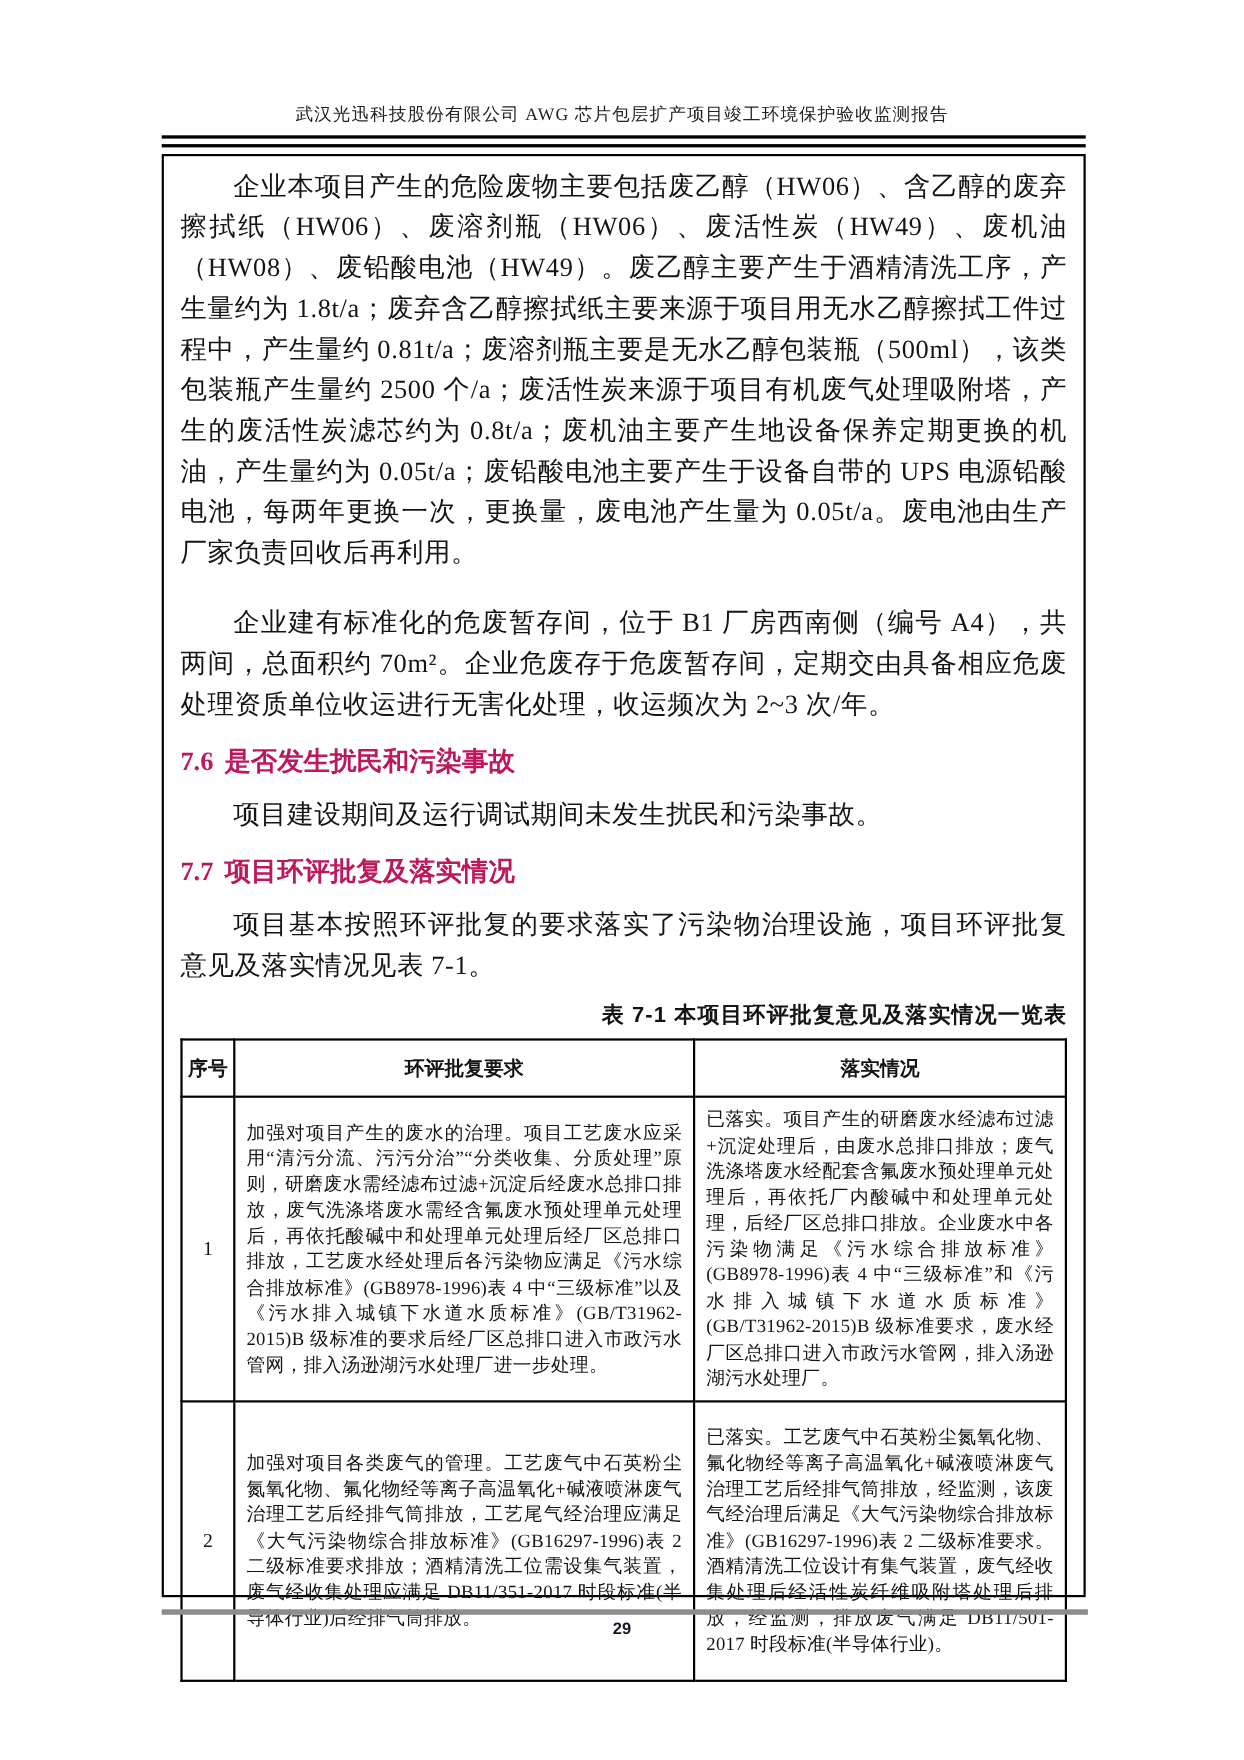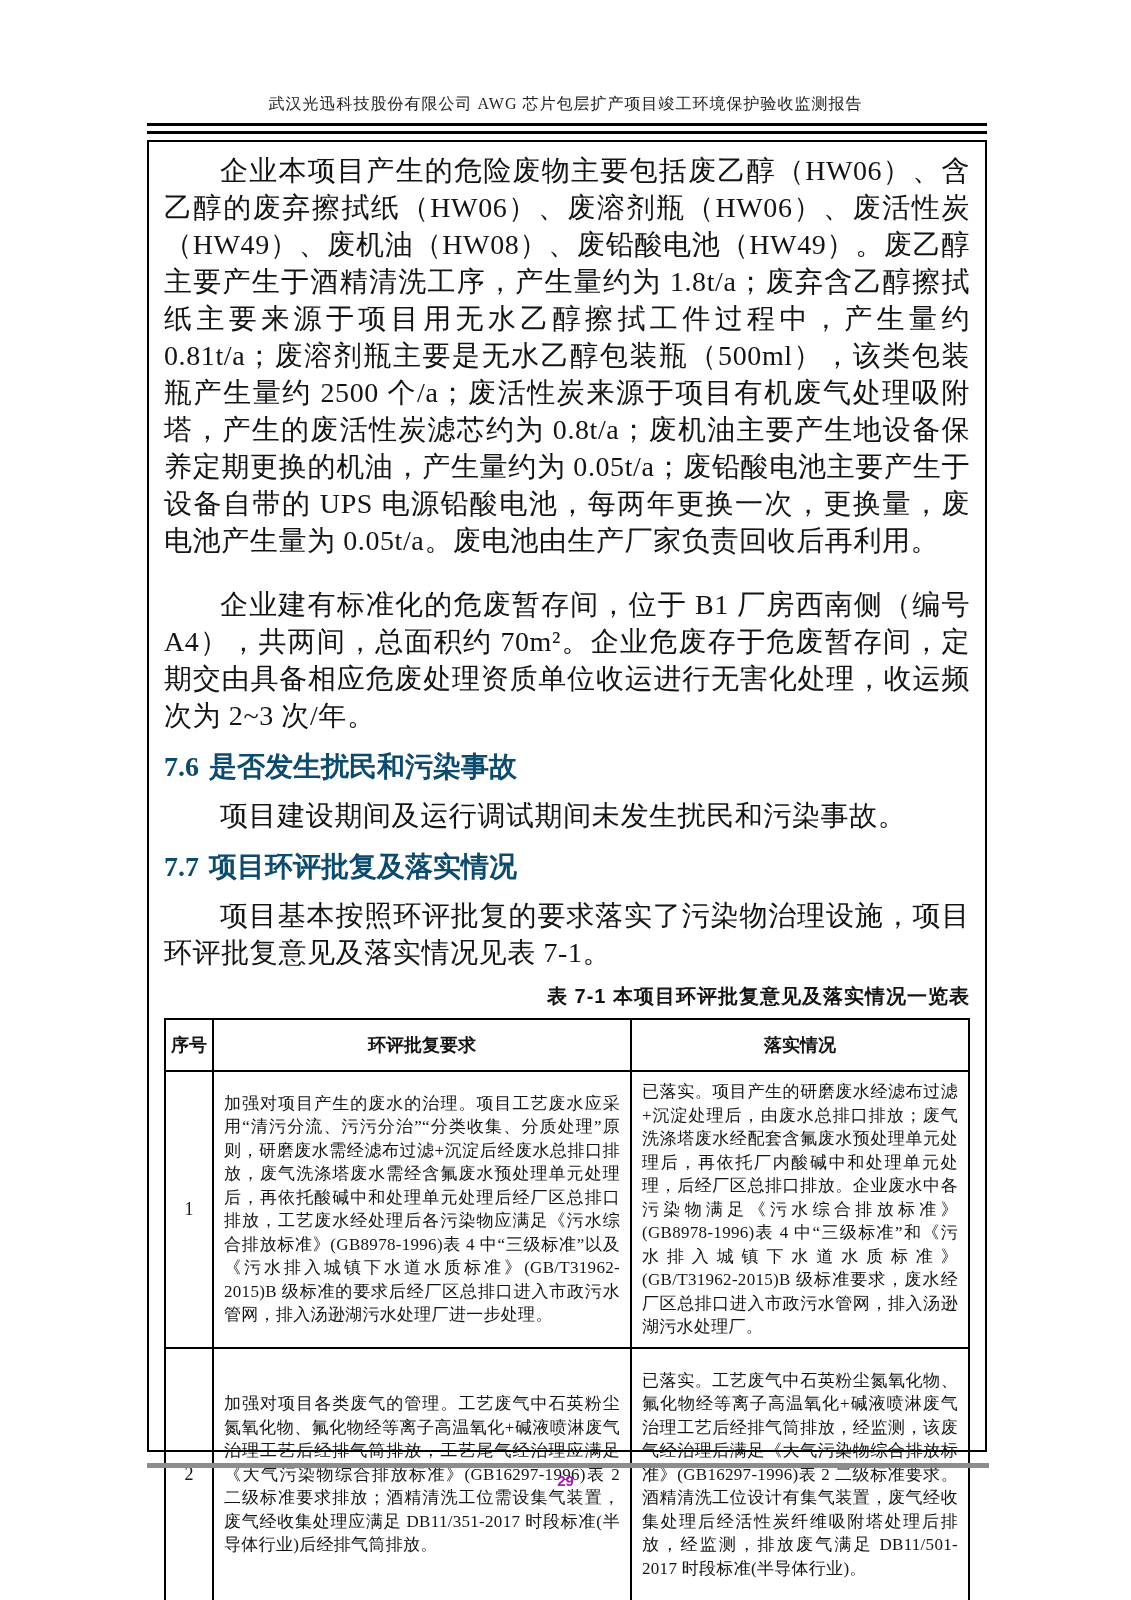--- a/index.html
+++ b/index.html
@@ -31,35 +31,35 @@
   }
   
   .frame {
     position: absolute;
     top: 140px; left: 147px;
     width: 840px; height: 1312px;
     border: 2px solid #000;
     padding: 8px 15px 6px 15px;
   }
   p.body {
-    font-size: 28px;
+    font-size: 24px;
     line-height: 37px;
     letter-spacing: 0.6px;
     text-align: justify;
     text-indent: 2em;
   }
   .p1 { margin-top: 2px; }
   .p2 { margin-top: 27px; }
   .section-heading {
     margin-top: 18px;
     font-family: "Liberation Sans", sans-serif;
     font-weight: bold;
-    font-size: 28px;
+    font-size: 24px;
     line-height: 30px;
-    color: #0c4a6e;
+    color: #be185d;
   }
   .section-heading .sec-num { margin-right: 10px; font-family: "Liberation Serif", serif; }
   .sec-para { margin-top: 15px; }
   
   .table-title {
     margin-top: 12px;
     text-align: right;
     font-family: "Liberation Sans", sans-serif;
     font-weight: bold;
     font-size: 20px;
@@ -106,21 +106,21 @@
     height: 5px;
     background: #8d8d8d;
   }
   .page-number {
     position: absolute;
     top: 1472px; left: 0; right: 0;
     text-align: center;
     font-family: "Liberation Sans", sans-serif;
     font-weight: bold;
     font-size: 15px;
-    color: #a21caf;
+    color: #0f172a;
   }
 </style>
 </head>
 <body>
 
 <div class="page">
 
   <div class="header-title">武汉光迅科技股份有限公司 AWG 芯片包层扩产项目竣工环境保护验收监测报告</div>
   <div class="header-rule"></div>
 

